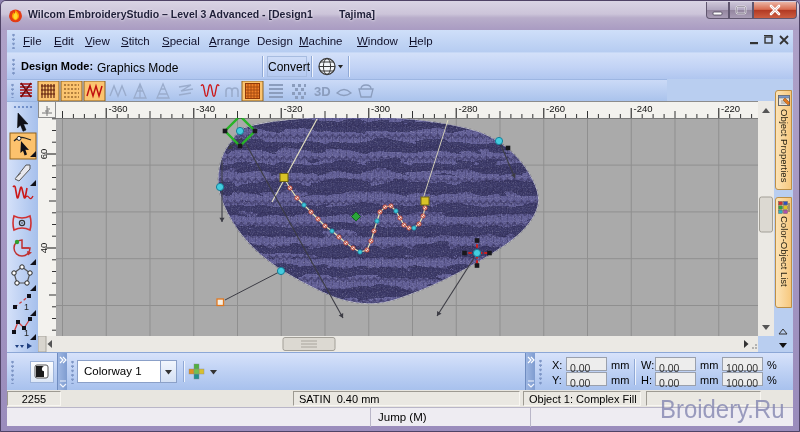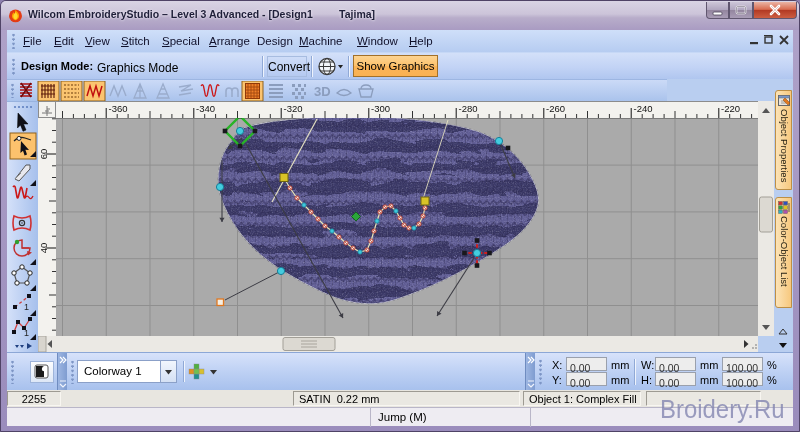--- a/index.html
+++ b/index.html
@@ -138,21 +138,20 @@
   <div class="vsep" style="left:255px;top:3px;height:21px"></div>
   <div class="btn-cv" style="left:260px;top:3px;width:40px;height:21px;padding-top:3px;background:none;border:1px solid #a7bce0">Convert</div>
   <div class="vsep" style="left:304px;top:3px;height:21px"></div>
   <svg class="abs" style="left:309px;top:3px" width="28" height="21" viewBox="0 0 28 21">
     <circle cx="11" cy="10.5" r="8" fill="#f4f6fa" stroke="#3a3a3a" stroke-width="1.3"></circle>
     <ellipse cx="11" cy="10.5" rx="3.6" ry="8" fill="none" stroke="#3a3a3a" stroke-width="1"></ellipse>
     <path d="M3,10.5 h16 M4.2,6 h13.6 M4.2,15 h13.6" stroke="#3a3a3a" stroke-width="1"></path>
     <path d="M22,9 l5,0 l-2.5,3.5 z" fill="#222"></path>
   </svg>
   <div class="vsep" style="left:341px;top:3px;height:21px"></div>
-  <div class="btn-or" style="left:346px;top:2px;width:85px;height:22px;padding-top:4px;font-size:11.5px;white-space:nowrap">Show Graphics</div>
 </div>
 
 <div id="iconbar">
   <div class="grip" style="left:4px;top:3px;height:15px"></div>
   <svg class="abs" style="left:9px;top:1px" width="770" height="20" viewBox="0 0 770 20">
 
     <g transform="translate(1,0)">
       <path d="M3,3 L15,3 M3,6 L15,6 M3,9 L15,9 M3,12 L15,12 M3,15 L15,15" stroke="#b01010" stroke-width="1.6"></path>
       <path d="M4,2 L14,16 M14,2 L4,16" stroke="#700808" stroke-width="1.4"></path>
     </g>
@@ -602,21 +601,21 @@
   <div class="flabel" style="left:604px;top:21px">mm</div>
   <div class="flabel" style="left:634px;top:21px">H:</div>
   <div class="field" style="left:648px;top:19px;width:41px">0.00</div>
   <div class="flabel" style="left:693px;top:21px">mm</div>
   <div class="field" style="left:715px;top:19px;width:41px">100.00</div>
   <div class="flabel" style="left:760px;top:21px">%</div>
 </div>
 
 <div id="status">
   <div class="sbox" style="left:0px;width:54px;text-align:center;padding-left:0">2255</div>
-  <div class="sbox" style="left:286px;width:227px">SATIN  0.22 mm</div>
+  <div class="sbox" style="left:286px;width:227px">SATIN  0.40 mm</div>
   <div class="sbox" style="left:516px;width:118px">Object 1: Complex Fill</div>
   <div class="sbox" style="left:639px;width:115px"></div>
 </div>
 
 <div id="hint">
   <div class="abs" style="left:363px;top:0;width:1px;height:19px;background:#b9b6c8"></div>
   <div class="abs" style="left:371px;top:3px">Jump (M)</div>
   <div class="abs" style="left:523px;top:0;width:1px;height:19px;background:#b9b6c8"></div>
 </div>
 

